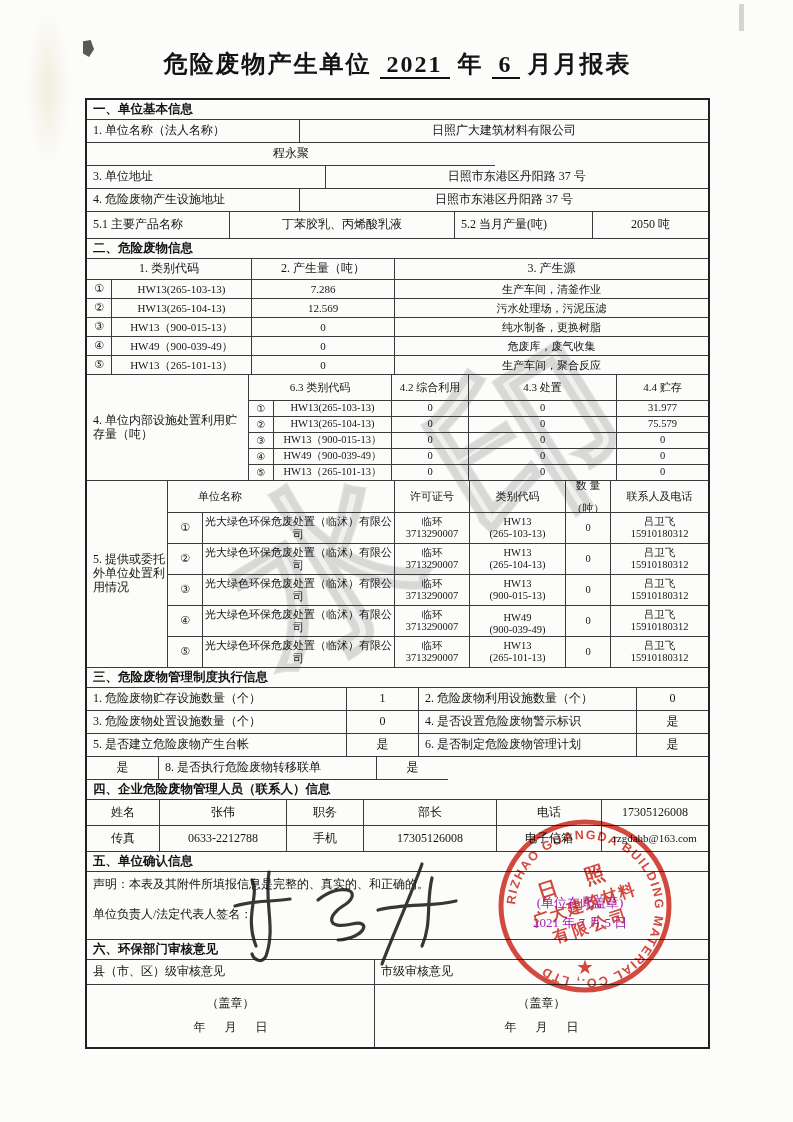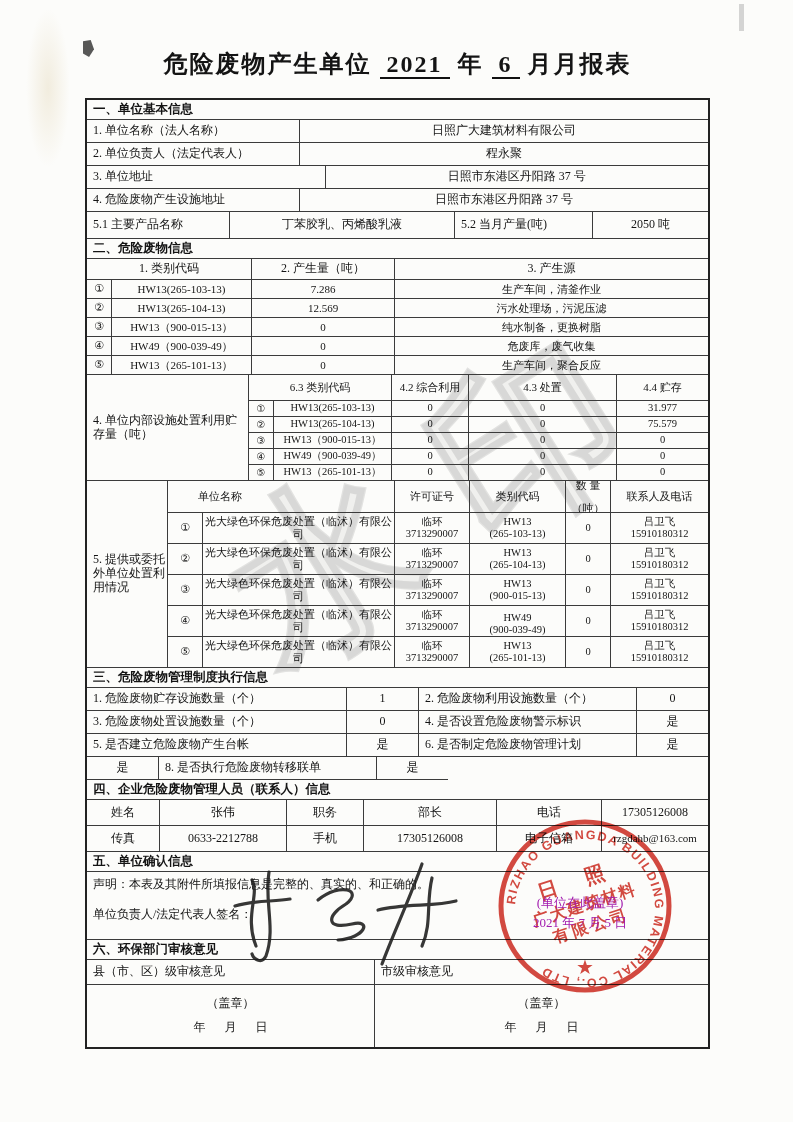--- a/index.html
+++ b/index.html
@@ -68,21 +68,20 @@
   <div class="form">
 
     <div class="row">
       <div class="c left last sechdr" style="width:621px;">一、单位基本信息</div>
     </div>
     <div class="row" style="height:23px;">
       <div class="c left" style="width:213px;">1. 单位名称（法人名称）</div>
       <div class="c last" style="width:408px;">日照广大建筑材料有限公司</div>
     </div>
     <div class="row" style="height:23px;">
-      <div class="c left" style="width:213px;">2. 单位负责人（法定代表人）</div>
       <div class="c last" style="width:408px;">程永聚</div>
     </div>
     <div class="row" style="height:23px;">
       <div class="c left" style="width:254px;">3. 单位地址</div>
       <div class="c last" style="width:408px;">日照市东港区丹阳路 37 号</div>
     </div>
     <div class="row" style="height:23px;">
       <div class="c left" style="width:213px;">4. 危险废物产生设施地址</div>
       <div class="c last" style="width:408px;">日照市东港区丹阳路 37 号</div>
     </div>

